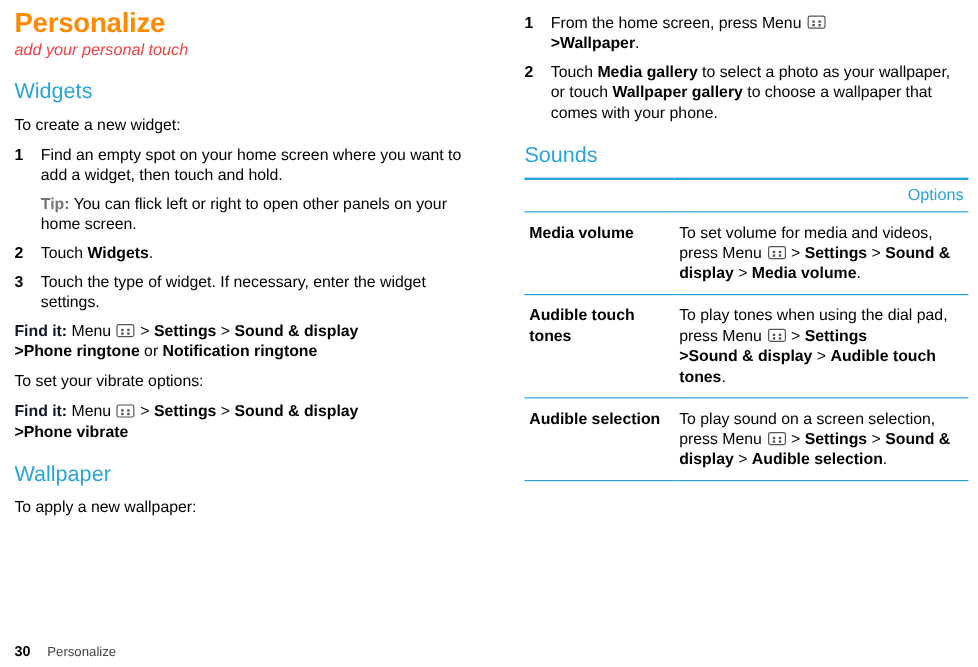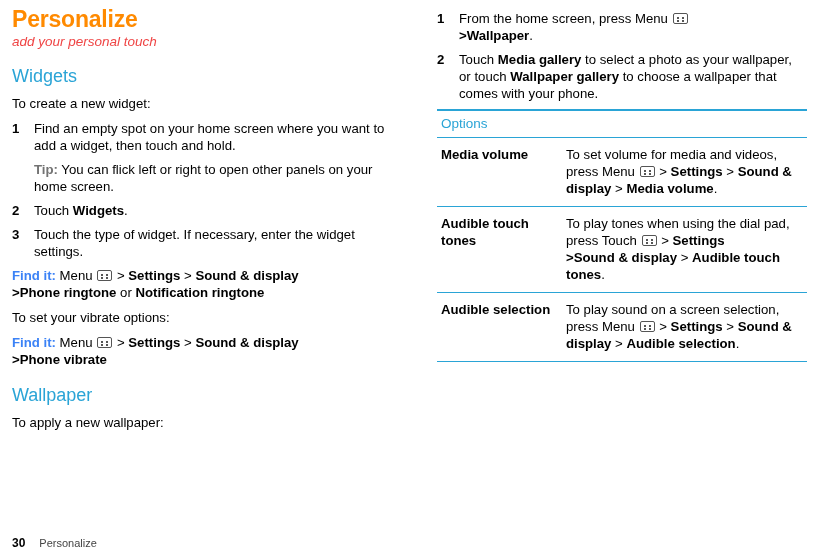--- a/index.html
+++ b/index.html
@@ -87,21 +87,21 @@
     margin: 6px 0 7px 0;
     padding-left: 22px;
   }
   .tip .tiplabel {
     font-weight: bold;
     color: #737373;
   }
   .b { font-weight: bold; }
   .finditlabel {
     font-weight: bold;
-    color: #3b82f6;
+    color: #0f172a;
   }
   .menu-icon {
     display: inline-block;
     width: 15px;
     height: 11px;
     border: 1px solid #555;
     border-radius: 2px;
     vertical-align: -1px;
     position: relative;
     margin: 0 1px;
@@ -120,21 +120,21 @@
   .menu-icon i:nth-child(3) { left: 3px;  top: 6px; }
   .menu-icon i:nth-child(4) { left: 8px;  top: 6px; }
 
   
   table.options {
     width: 100%;
     border-collapse: collapse;
     margin-top: 6px;
   }
   table.options th.hdr {
-    text-align: left;
+    text-align: right;
     font-size: 13.5px;
     font-weight: normal;
     color: #2aa4d6;
     padding: 5px 4px 6px 4px;
     border-top: 2.5px solid #2aa4d6;
     border-bottom: 1px solid #2aa4d6;
   }
   table.options td {
     vertical-align: top;
     padding: 8px 6px 9px 4px;
@@ -224,38 +224,39 @@
         <span class="num">1</span>
         <span>From the home screen, press Menu </span><span class="menu-icon"><i></i><i></i><i></i><i></i></span><br>
         <span class="b">&gt;</span><span class="b">Wallpaper</span><span>.</span>
       </li>
       <li>
         <span class="num">2</span>
         <span>Touch </span><span class="b">Media gallery</span><span> to select a photo as your wallpaper, or touch </span><span class="b">Wallpaper gallery</span><span> to choose a wallpaper that comes with your phone.</span>
       </li>
     </ol>
 
+    <h2 class="section">Sounds</h2>
 
     <table class="options">
       <thead>
         <tr>
           <th class="hdr" colspan="2">Options</th>
         </tr>
       </thead>
       <tbody>
         <tr>
           <td class="opt">Media volume</td>
           <td>
             <span>To set volume for media and videos, press Menu </span><span class="menu-icon"><i></i><i></i><i></i><i></i></span><span> &gt; </span><span class="b">Settings</span><span> &gt; </span><span class="b">Sound &amp; display</span><span> &gt; </span><span class="b">Media volume</span><span>.</span>
           </td>
         </tr>
         <tr>
           <td class="opt">Audible touch tones</td>
           <td>
-            <span>To play tones when using the dial pad, press Touch </span><span class="menu-icon"><i></i><i></i><i></i><i></i></span><span> &gt; </span><span class="b">Settings</span><br><span class="b">&gt;</span><span class="b">Sound &amp; display</span><span> &gt; </span><span class="b">Audible touch tones</span><span>.</span>
+            <span>To play tones when using the dial pad, press Menu </span><span class="menu-icon"><i></i><i></i><i></i><i></i></span><span> &gt; </span><span class="b">Settings</span><br><span class="b">&gt;</span><span class="b">Sound &amp; display</span><span> &gt; </span><span class="b">Audible touch tones</span><span>.</span>
           </td>
         </tr>
         <tr>
           <td class="opt">Audible selection</td>
           <td>
             <span>To play sound on a screen selection, press Menu </span><span class="menu-icon"><i></i><i></i><i></i><i></i></span><span> &gt; </span><span class="b">Settings</span><span> &gt; </span><span class="b">Sound &amp; display</span><span> &gt; </span><span class="b">Audible selection</span><span>.</span>
           </td>
         </tr>
       </tbody>
     </table>

